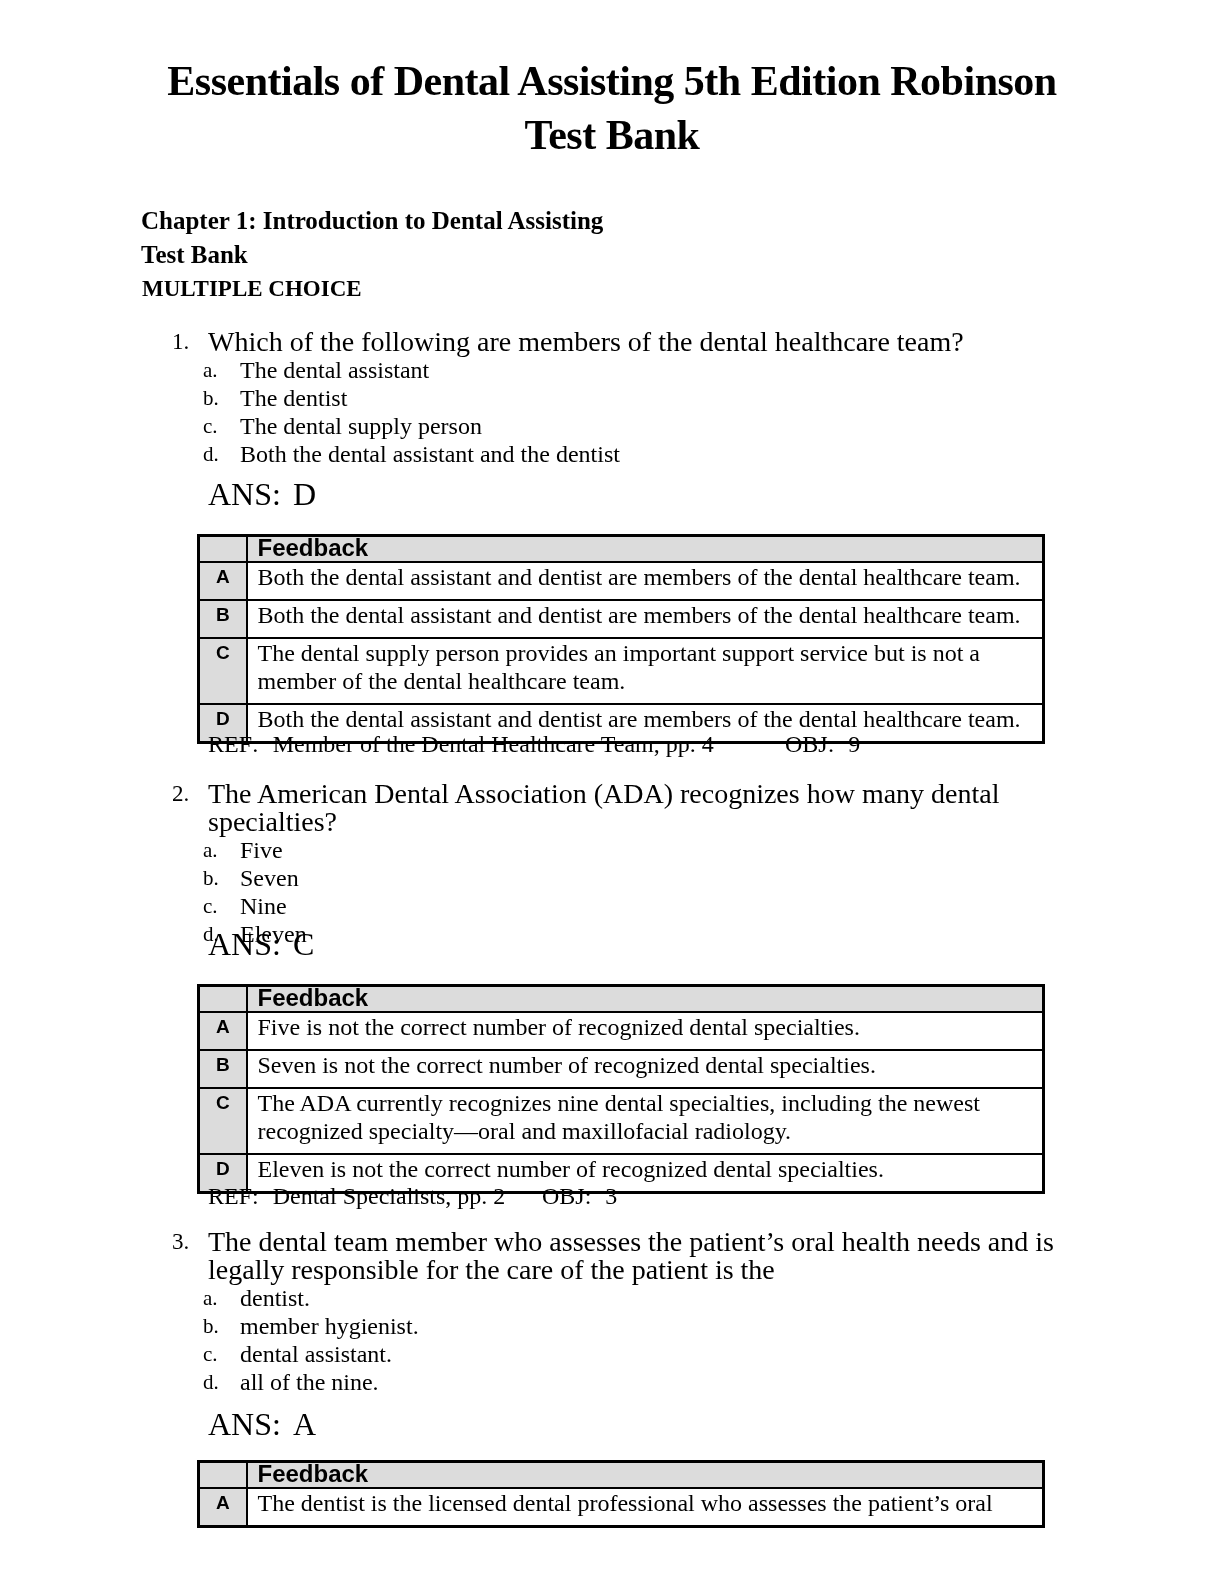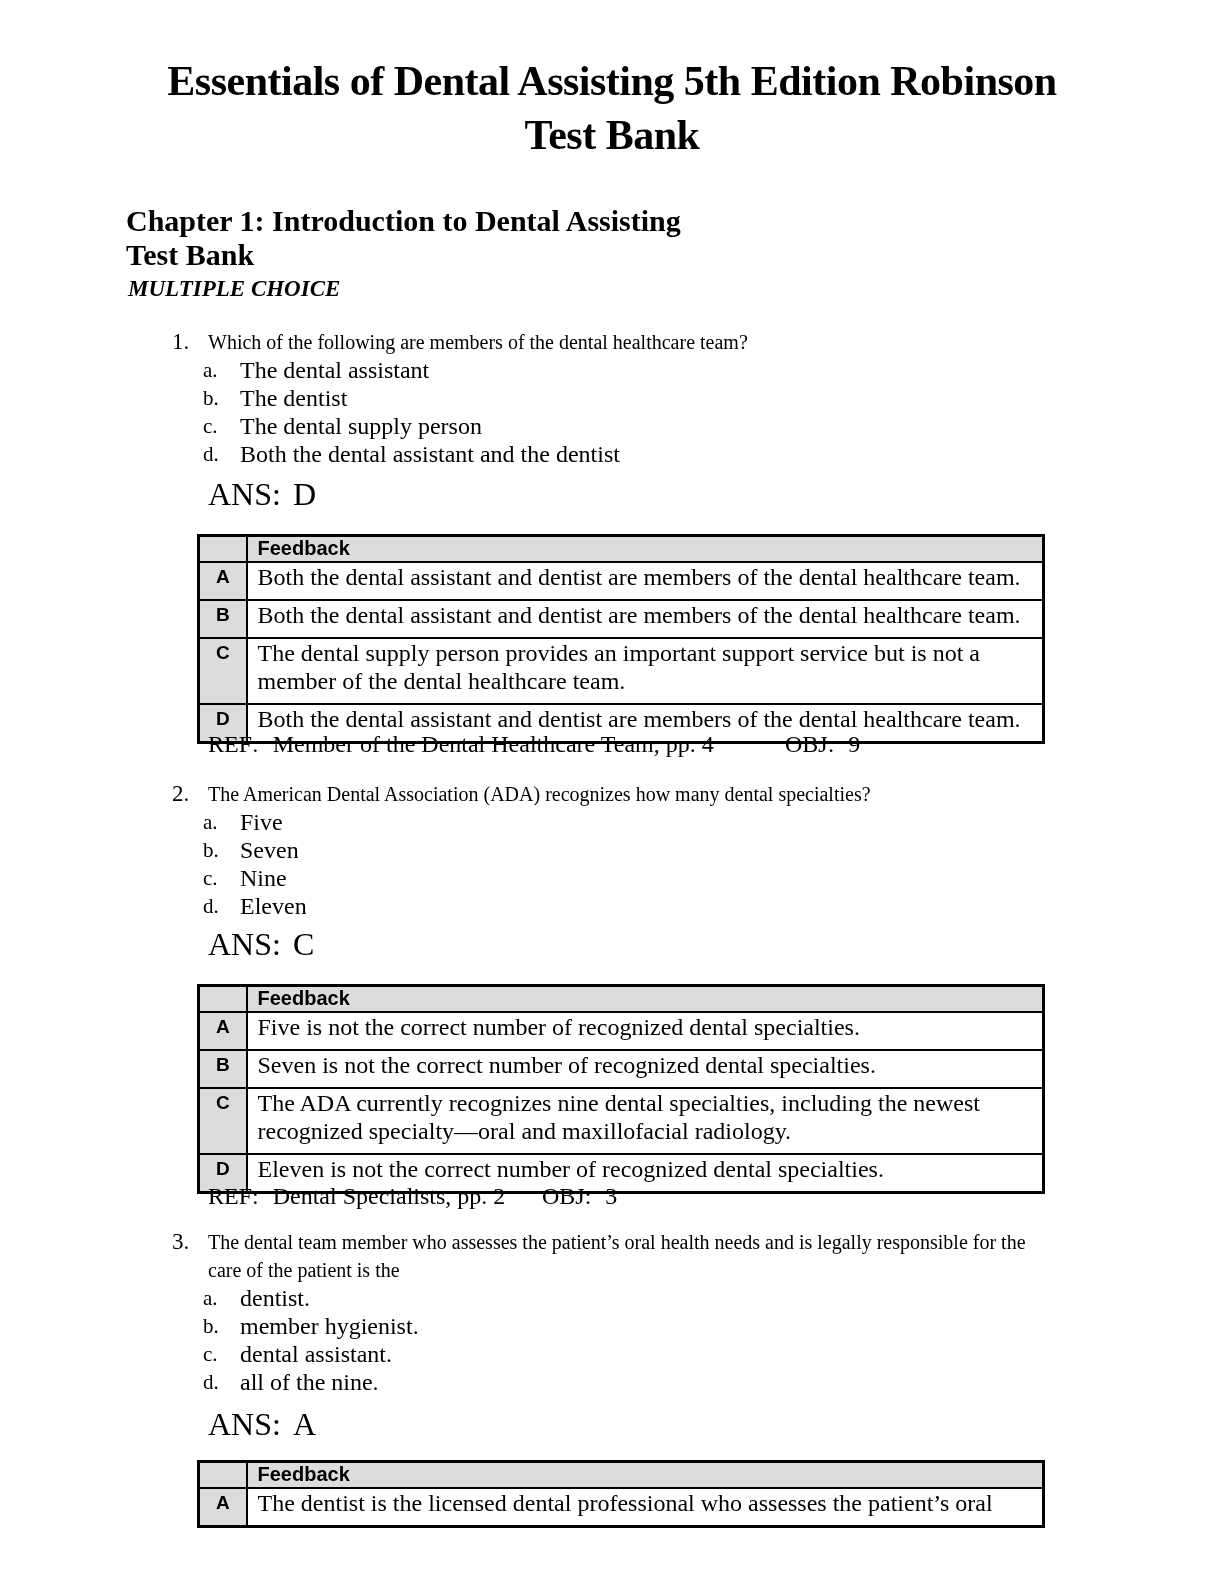--- a/index.html
+++ b/index.html
@@ -5,47 +5,47 @@
   html,body{margin:0;padding:0;background:#ffffff;}
   .page{
     position:relative;width:1224px;height:1584px;overflow:hidden;background:#ffffff;
     color:#000;font-family:"Liberation Serif","DejaVu Serif",serif;
   }
   .doc-title{
     position:absolute;top:54px;left:0;width:1224px;text-align:center;
     font-weight:bold;font-size:42px;line-height:54px;letter-spacing:-0.5px;
   }
   .chapter-block{
-    position:absolute;top:204px;left:126px;
-    font-weight:bold;font-size:30px;line-height:34px;
+    position:absolute;top:204px;left:141px;
+    font-weight:bold;font-size:25px;line-height:34px;
   }
   .section-heading{
-    position:absolute;top:276px;left:128px;
-    font-weight:bold;font-size:23px;line-height:26px;font-style:italic;
+    position:absolute;top:276px;left:142px;
+    font-weight:bold;font-size:23px;line-height:26px;
   }
   .q-block{position:absolute;left:172px;width:900px;}
   .q-line{display:flex;align-items:flex-start;}
   .q-num{flex:0 0 36px;font-size:23px;line-height:28px;}
-  .q-text{width:850px;font-size:20px;line-height:28px;}
+  .q-text{width:850px;font-size:28px;line-height:28px;}
   .opt{display:flex;align-items:flex-start;margin-left:31px;}
   .opt-letter{flex:0 0 37px;font-size:21px;line-height:28px;}
   .opt-text{font-size:24px;line-height:28px;}
   .ans-line{position:absolute;left:208px;font-size:32px;line-height:28px;}
   .ans-value{margin-left:12px;}
   .fb-table{
     position:absolute;left:197px;width:848px;border-collapse:collapse;
     table-layout:fixed;border:3px solid #000;
   }
   .fb-table td{border:2px solid #000;vertical-align:top;}
   .corner-cell,.letter-cell{background:#DCDCDC;}
   .head-cell{background:#DCDCDC;}
   .head-cell,.corner-cell{height:22px;}
   .head-cell{
     font-family:"Liberation Sans","DejaVu Sans",sans-serif;font-weight:bold;
-    font-size:20px;line-height:22px;padding:0 4px 0 10px;
+    font-size:24px;line-height:22px;padding:0 4px 0 10px;
   }
   .letter-cell{
     font-family:"Liberation Sans","DejaVu Sans",sans-serif;font-weight:bold;
     font-size:19px;line-height:26px;text-align:center;padding-top:1px;
   }
   .text-cell{font-size:24px;line-height:28px;padding:0 4px 8px 10px;}
   .clip{white-space:nowrap;overflow:hidden;}
   .ref-line{position:absolute;left:208px;width:900px;font-size:24px;line-height:28px;}
   .ref-value{margin-left:14px;}
   .obj-group{position:absolute;top:0;}

